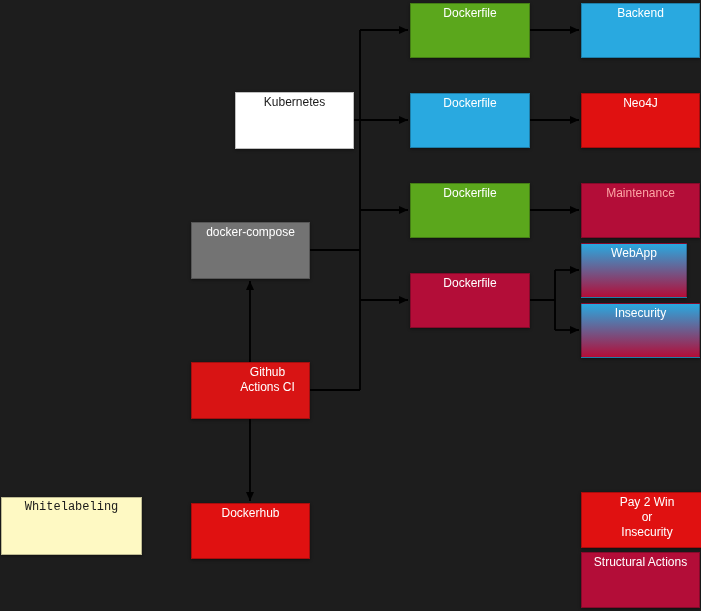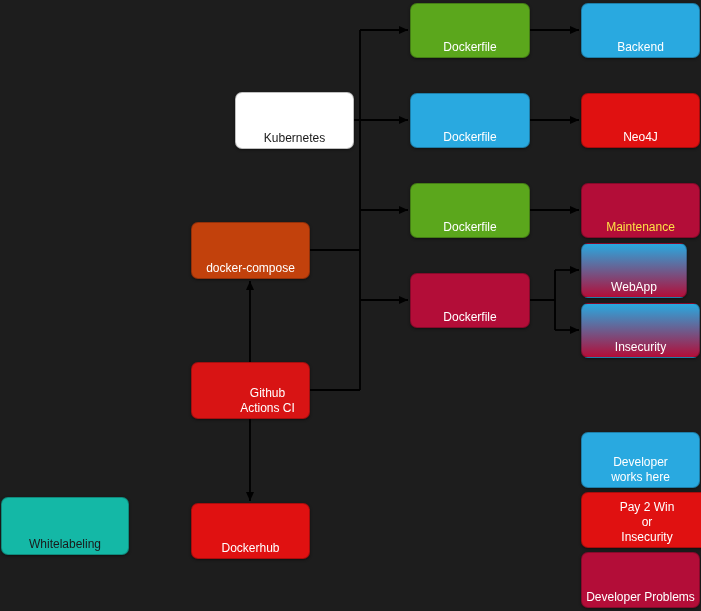--- a/index.html
+++ b/index.html
@@ -23,23 +23,23 @@
     pointer-events: none;
   }
   .edge {
     fill: none;
     stroke: #000000;
     stroke-width: 1.8;
   }
   .arrowhead { fill: #000000; }
   .node {
     position: absolute;
-    border-radius: 7px;
+    border-radius: 0;
     display: flex;
-    align-items: flex-end;
+    align-items: flex-start;
     justify-content: center;
     text-align: center;
     box-sizing: border-box;
     border: 1px solid rgba(0,0,0,0.25);
     box-shadow: 0 1px 3px rgba(0,0,0,0.45);
   }
   .node-label {
     font-size: 12px;
     line-height: 1.25;
     white-space: pre-line;
@@ -73,33 +73,33 @@
     <path class="edge" marker-end="url(#arrow)" d="M555,330 H579"></path>
 
     <path class="edge" marker-end="url(#arrow)" d="M250,362 L250,281"></path>
     <path class="edge" marker-end="url(#arrow)" d="M250,419 L250,501"></path>
   </svg>
 
   <div class="node" style="left: 191px; top: 92px; width: 119px; height: 57px; background: rgb(255, 255, 255); color: rgb(26, 26, 26); margin-left: 44px;">
     <span class="node-label">Kubernetes</span>
   </div>
 
-  <div class="node" style="left: 191px; top: 222px; width: 119px; height: 57px; background: #c2410c; color: rgb(255, 255, 255);">
+  <div class="node" style="left: 191px; top: 222px; width: 119px; height: 57px; background: #737373; color: rgb(255, 255, 255);">
     <span class="node-label">docker-compose</span>
   </div>
 
   <div class="node" style="left: 191px; top: 362px; width: 119px; height: 57px; background: rgb(216, 20, 20); color: rgb(255, 255, 255); padding-left: 34px;">
     <span class="node-label">Github Actions CI</span>
   </div>
 
   <div class="node" style="left: 191px; top: 503px; width: 119px; height: 56px; background: rgb(224, 17, 17); color: rgb(255, 255, 255);">
     <span class="node-label">Dockerhub</span>
   </div>
 
-  <div class="node" style="left: 1px; top: 497px; width: 128px; height: 58px; background: #14b8a6; color: rgb(26, 26, 26);">
+  <div class="node" style="left: 1px; top: 497px; width: 141px; height: 58px; background: #fef9c3; color: rgb(26, 26, 26); font-family: Liberation Mono, monospace;">
     <span class="node-label">Whitelabeling</span>
   </div>
 
   <div class="node" style="left: 410px; top: 3px; width: 120px; height: 55px; background: rgb(91, 167, 28); color: rgb(255, 255, 255);">
     <span class="node-label">Dockerfile</span>
   </div>
 
   <div class="node" style="left: 410px; top: 93px; width: 120px; height: 55px; background: rgb(41, 169, 224); color: rgb(255, 255, 255);">
     <span class="node-label">Dockerfile</span>
   </div>
@@ -113,40 +113,36 @@
   </div>
 
   <div class="node" style="left: 581px; top: 3px; width: 119px; height: 55px; background: rgb(41, 169, 224); color: rgb(255, 255, 255);">
     <span class="node-label">Backend</span>
   </div>
 
   <div class="node" style="left: 581px; top: 93px; width: 119px; height: 55px; background: rgb(224, 17, 17); color: rgb(255, 255, 255);">
     <span class="node-label">Neo4J</span>
   </div>
 
-  <div class="node" style="left: 581px; top: 183px; width: 119px; height: 55px; background: rgb(179, 13, 56); color: #fde047;">
+  <div class="node" style="left: 581px; top: 183px; width: 119px; height: 55px; background: rgb(179, 13, 56); color: #fca5a5;">
     <span class="node-label">Maintenance</span>
   </div>
 
   <div class="node" style="left: 581px; top: 243px; width: 106px; height: 55px; background: linear-gradient(rgb(41, 169, 224) 0%, rgb(179, 13, 56) 100%); color: rgb(255, 255, 255);">
     <span class="node-label">WebApp</span>
   </div>
 
   <div class="node" style="left: 581px; top: 303px; width: 119px; height: 55px; background: linear-gradient(rgb(41, 169, 224) 0%, rgb(179, 13, 56) 100%); color: rgb(255, 255, 255);">
     <span class="node-label">Insecurity</span>
   </div>
 
-  <div class="node" style="left: 581px; top: 432px; width: 119px; height: 56px; background: rgb(41, 169, 224); color: rgb(255, 255, 255);">
-    <span class="node-label">Developer
-works here</span>
-  </div>
 
   <div class="node" style="left: 581px; top: 492px; width: 132px; height: 56px; background: rgb(224, 17, 17); color: rgb(255, 255, 255);">
     <span class="node-label">Pay 2 Win
 or
 Insecurity</span>
   </div>
 
   <div class="node" style="left: 581px; top: 552px; width: 119px; height: 56px; background: rgb(179, 13, 56); color: rgb(255, 255, 255);">
-    <span class="node-label">Developer Problems</span>
+    <span class="node-label">Structural Actions</span>
   </div>
 
 </div>
 
 </body></html>

